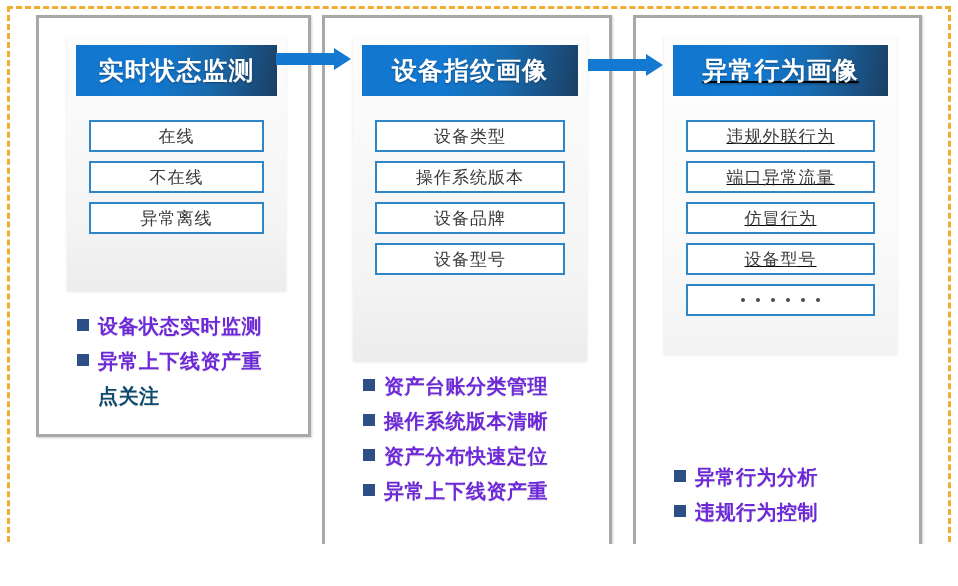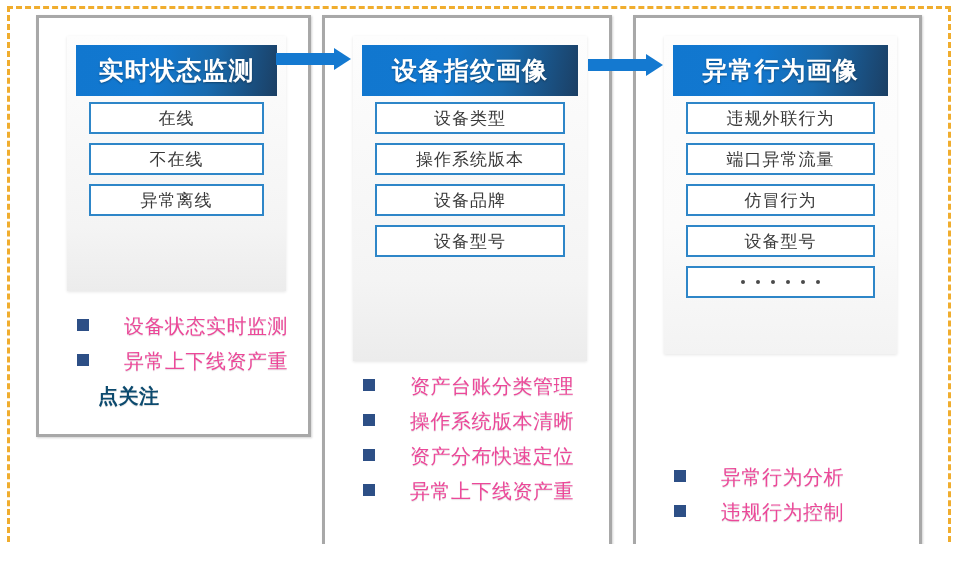--- a/index.html
+++ b/index.html
@@ -47,21 +47,21 @@
     top: 18px;
     right: 22px;
     background: linear-gradient(180deg,#fdfdfd 0%,#f4f4f4 75%,#ececec 100%);
     box-shadow: 0 1px 3px rgba(0,0,0,0.10);
     box-sizing: border-box;
     padding-bottom: 14px;
   }
   #col-1 .card { height: 255px; }
   #col-2 .card { height: 325px; }
   #col-3 .card { height: 680px; max-height: 628px; background: linear-gradient(180deg,#fdfdfd 0%,#fbfbfb 60%,#f3f3f3 100%); }
-  #col-3 .card { height: 318px; }
+  #col-3 .card { height: 318px; text-decoration: underline; }
 
   
   .col-header {
     position: relative;
     height: 51px;
     margin: 9px 9px 0 9px;
     background: linear-gradient(100deg,#1177cf 0%,#1278d0 38%,#186aae 66%,#1b3f64 100%);
     display: flex;
     align-items: center;
     justify-content: center;
@@ -70,21 +70,21 @@
     color: #ffffff;
     font-size: 25px;
     font-weight: bold;
     letter-spacing: 1px;
     text-shadow: 0 1px 2px rgba(0,0,0,0.35);
     white-space: nowrap;
   }
 
   
   .items {
-    margin: 6px 22px 0 22px;
+    margin: 24px 22px 0 22px;
     display: flex;
     flex-direction: column;
     gap: 9px;
   }
   .item-box {
     height: 32px;
     border: 2px solid #2e86c8;
     background: #ffffff;
     display: flex;
     align-items: center;
@@ -127,27 +127,26 @@
   }
   .bullet-mark {
     width: 12px;
     height: 12px;
     background: #2d4f86;
     margin-top: 9px;
     margin-right: 9px;
     flex: 0 0 auto;
   }
   .bullet-text {
-    color: #ec4899;
+    color: #6d28d9;
     font-size: 20px;
-    font-weight: normal;
+    font-weight: bold;
     line-height: 32px;
     letter-spacing: 0.5px;
     text-shadow: 0 1px 1px rgba(0,0,0,0.12);
-    margin-left: 26px;
   }
   .bullet-cont {
     color: #0c4a6e;
     font-size: 20px;
     font-weight: bold;
     line-height: 32px;
     letter-spacing: 0.5px;
     padding-left: 21px;
     text-shadow: 0 1px 1px rgba(0,0,0,0.12);
   }

